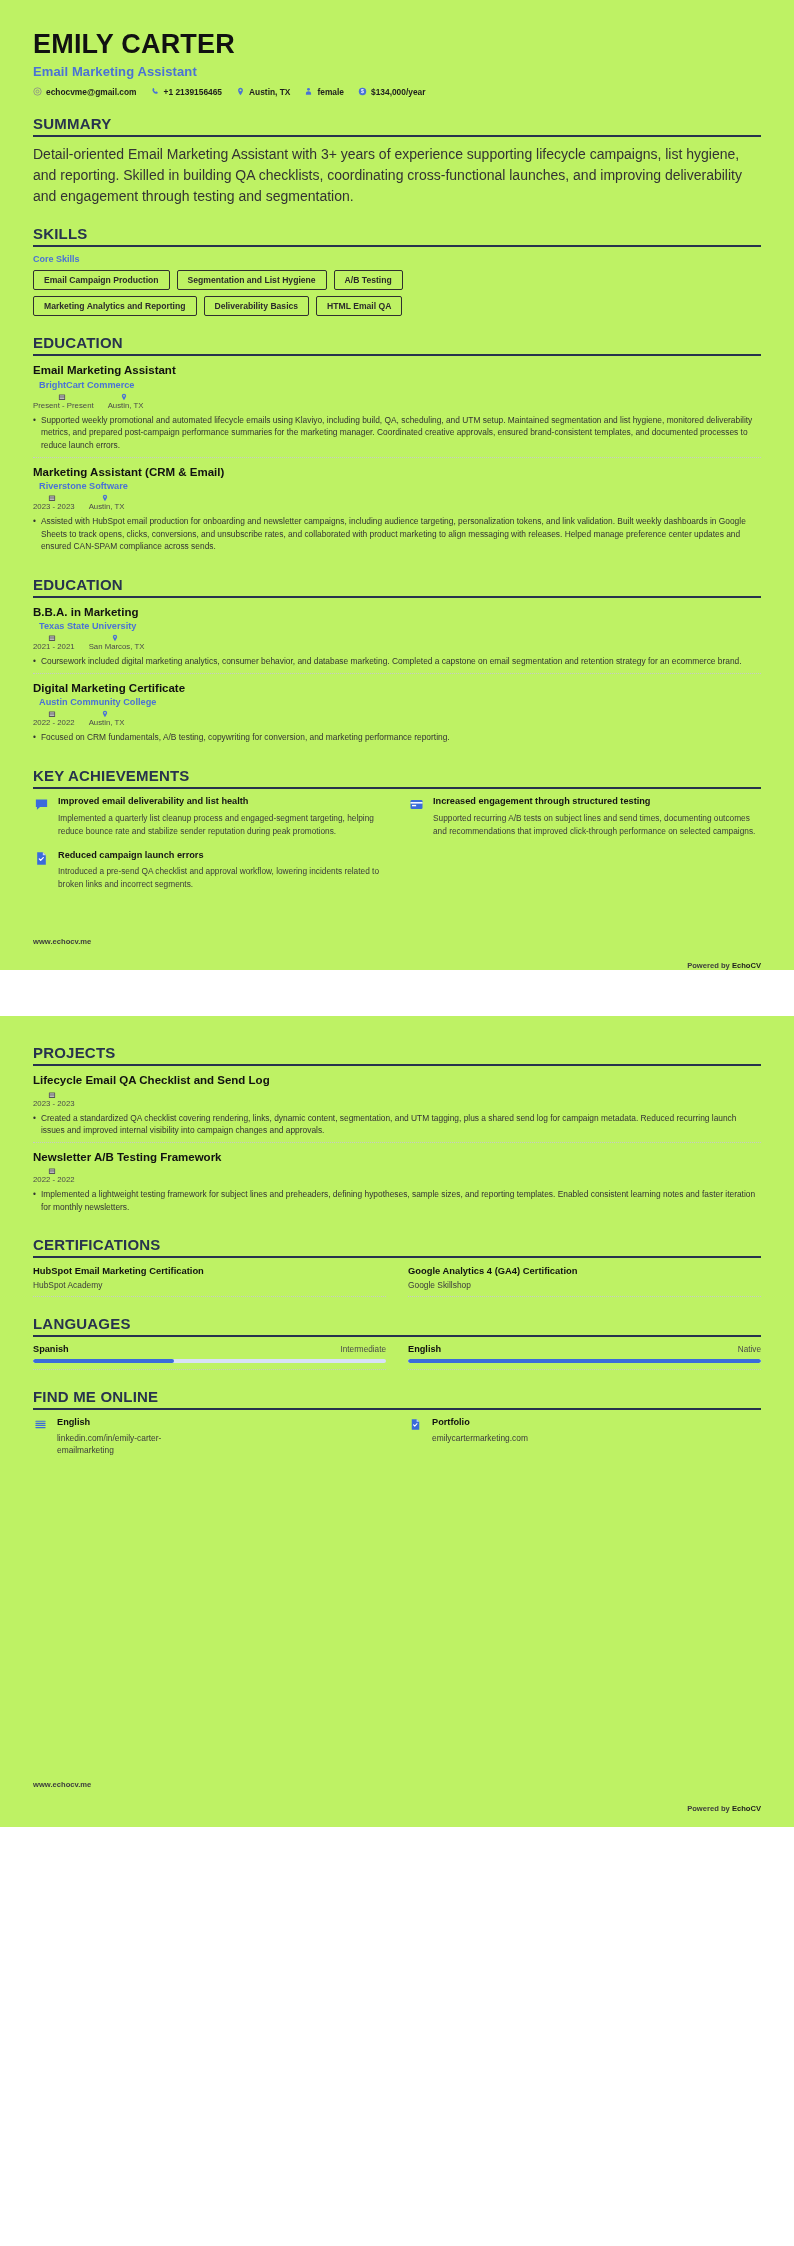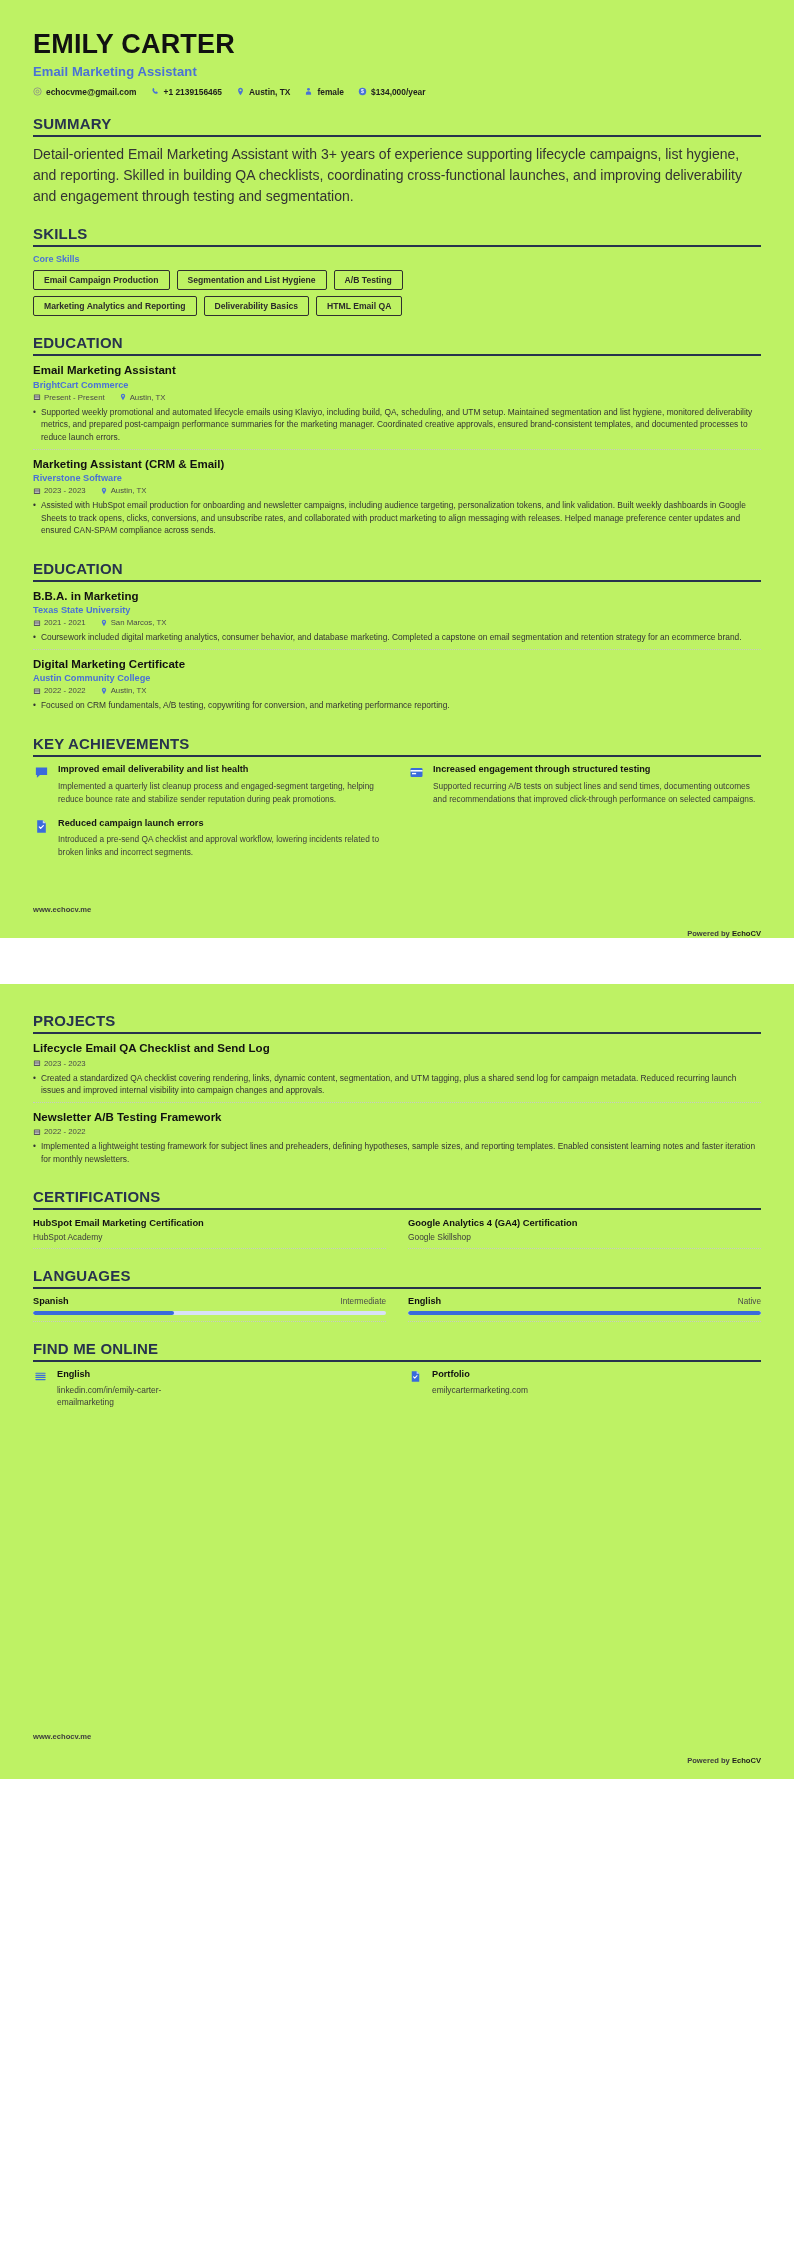--- a/index.html
+++ b/index.html
@@ -111,33 +111,35 @@
     font-size: 11.5px;
     font-weight: bold;
     color: #111;
     line-height: 1.25;
   }
   .entry-org {
     font-size: 9.2px;
     font-weight: bold;
     color: #4a72d6;
     margin-top: 2px;
+    margin-left: 6px;
   }
   .entry-meta {
     display: flex;
     align-items: center;
     margin-top: 3px;
     font-size: 7.8px;
     color: #4a4a4a;
   }
   .entry-meta .mi {
     display: flex;
     align-items: center;
     margin-right: 14px;
     white-space: nowrap;
+    flex-direction: column;
   }
   .entry-meta .ic {
     width: 8px; height: 8px;
     margin-right: 3px;
     display: inline-flex; align-items: center; justify-content: center;
     color: #555;
   }
   .entry-meta .ic.blue { color: #4a72d6; }
   .bullets { margin-top: 4px; }
   .bullet {

